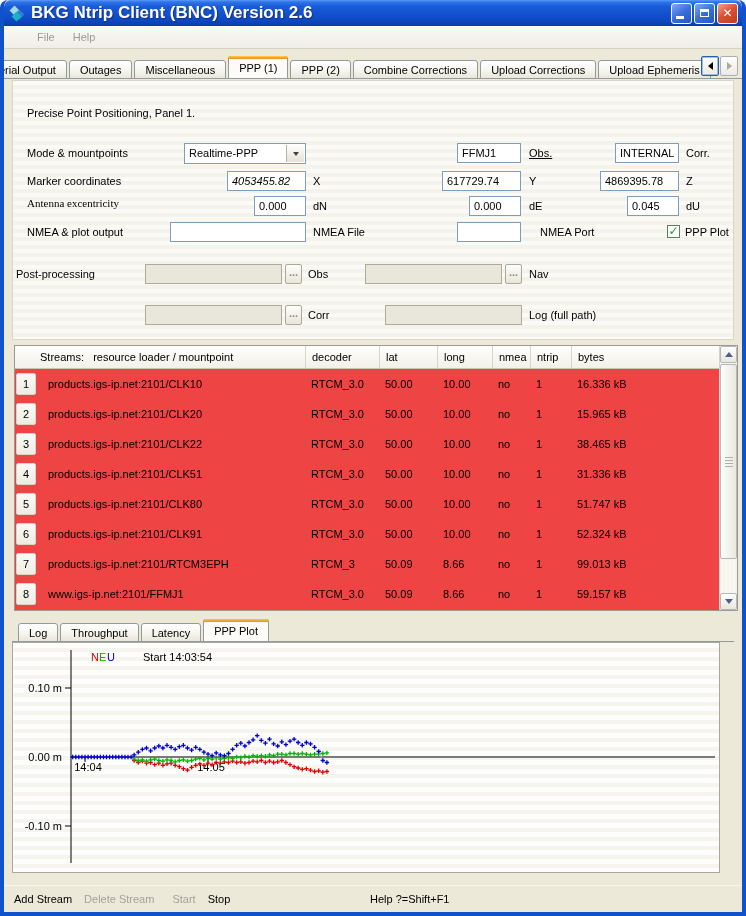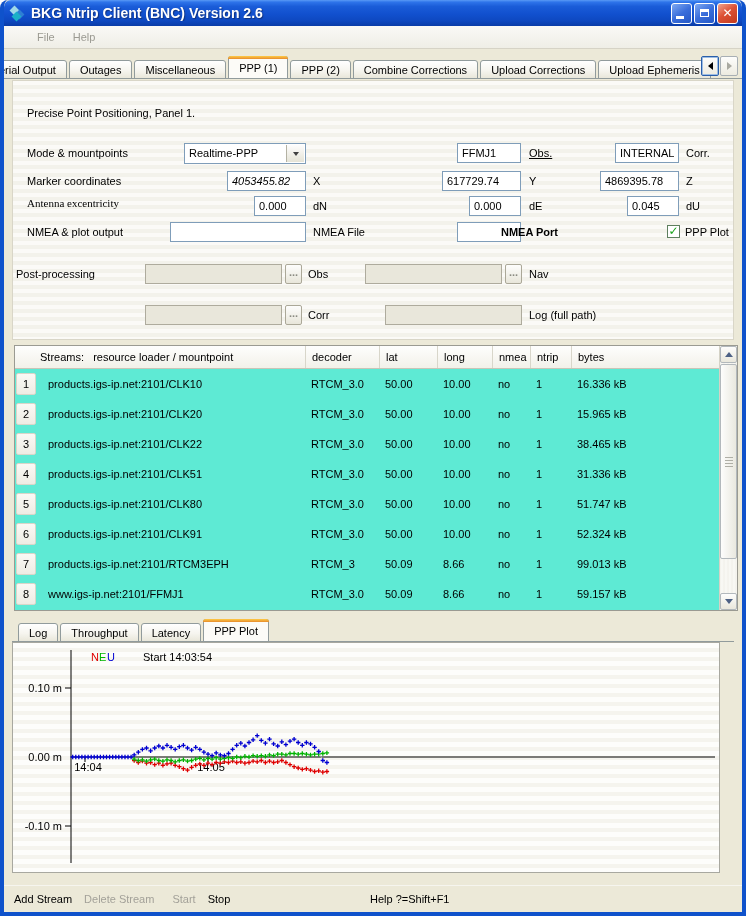--- a/index.html
+++ b/index.html
@@ -8,21 +8,21 @@
     border-left:4px solid #0F52CB;border-right:4px solid #0F52CB;border-bottom:4px solid #0F52CB;
     border-radius:8px 8px 0 0;}
   
   .titlebar{height:26px;display:flex;align-items:center;padding:0 4px 0 6px;border-radius:7px 7px 0 0;
     background:linear-gradient(180deg,#5A9AF5 0%,#2E74EA 8%,#1A5CD8 25%,#1150CE 55%,#0E48C0 80%,#0A3CA8 100%);}
   .app-icon{width:16px;height:16px;position:relative;margin-right:5px;flex:0 0 auto;}
   .app-icon .d1,.app-icon .d2,.app-icon .d3{position:absolute;width:7px;height:7px;transform:rotate(45deg);}
   .app-icon .d1{left:1px;top:2px;background:#9FD8E8;}
   .app-icon .d2{left:6px;top:6px;background:#2E7FD4;}
   .app-icon .d3{left:3px;top:8px;background:#1BB0C8;}
-  .title-text{color:#fff;font-weight:bold;font-size:14px;text-shadow:1px 1px 1px #12337E;flex:1 1 auto;white-space:nowrap;overflow:hidden;}
+  .title-text{color:#fff;font-weight:bold;font-size:17px;text-shadow:1px 1px 1px #12337E;flex:1 1 auto;white-space:nowrap;overflow:hidden;}
   .tbtn{width:21px;height:21px;margin-left:2px;border:1px solid #fff;border-radius:3px;box-sizing:border-box;
     display:flex;align-items:center;justify-content:center;position:relative;flex:0 0 auto;}
   .tbtn.minmax{background:linear-gradient(145deg,#7FA9F2 0%,#3A6EDB 50%,#2457C6 100%);}
   .tbtn.close{background:linear-gradient(145deg,#F0A48E 0%,#DD5236 45%,#C23A1E 100%);}
   .glyph-min{position:absolute;left:4px;bottom:4px;width:8px;height:3px;background:#fff;}
   .glyph-max{width:9px;height:8px;border:1px solid #fff;border-top:3px solid #fff;box-sizing:border-box;}
   .glyph-close{color:#fff;font-weight:bold;font-size:12px;line-height:1;}
   
   .menubar{height:22px;background:linear-gradient(180deg,#FAF9F6,#EFEEE6);border-bottom:1px solid #D6D3C6;
     display:flex;align-items:center;padding-left:24px;}
@@ -53,21 +53,21 @@
   .combo .drop{position:absolute;top:1px;right:1px;bottom:1px;width:17px;
     background:linear-gradient(180deg,#FDFDFD,#E5E3D6);border-left:1px solid #B4B2A4;display:flex;align-items:center;justify-content:center;}
   .combo .drop i{width:0;height:0;border-left:3.5px solid transparent;border-right:3.5px solid transparent;border-top:4px solid #404040;}
   .browse{position:absolute;box-sizing:border-box;width:17px;height:20px;border:1px solid #ABA898;border-radius:2px;
     background:linear-gradient(180deg,#FDFDFC,#E8E6DA);color:#8B8B82;text-align:center;line-height:14px;font-weight:bold;}
   .checkbox{position:absolute;width:13px;height:13px;box-sizing:border-box;border:1px solid #5E7F5E;background:#fff;
     display:flex;align-items:center;justify-content:center;}
   .checkbox .mark{color:#17A317;font-size:12px;font-weight:bold;line-height:1;margin-top:-2px;}
   
   .table{position:relative;margin:5px 8px 0 10px;width:724px;height:266px;box-sizing:border-box;
-    border:1px solid #9A9A92;background:#5eead4;overflow:hidden;}
+    border:1px solid #9A9A92;background:#ef4444;overflow:hidden;}
   .thead{display:flex;height:22px;background:linear-gradient(180deg,#FEFEFD,#F2F1E9);border-bottom:1px solid #C8C5B6;}
   .th{box-sizing:border-box;padding:5px 0 0 6px;white-space:pre;overflow:hidden;}
   .th+.th{border-left:1px solid #D8D6CA;}
   .h-name{width:290px;padding-left:25px;}
   .c-dec{width:74px;} .c-lat{width:58px;} .c-long{width:55px;} .c-nmea{width:38px;} .c-ntrip{width:41px;} .c-bytes{width:149px;}
   .trow{display:flex;height:30px;align-items:stretch;}
   .rownum{width:20px;margin:4px 1px;box-sizing:border-box;border:1px solid #D9D6C9;border-radius:2px;
     background:linear-gradient(180deg,#FAF9F5,#EDECE4);display:flex;align-items:center;justify-content:center;flex:0 0 auto;}
   .td{box-sizing:border-box;padding:9px 0 0 6px;white-space:nowrap;overflow:hidden;}
   .c-name{width:268px;padding-left:11px;}
@@ -170,21 +170,21 @@
     <div class="flabel" style="left:300px;top:119px;">dN</div>
     <div class="field" style="left:456px;top:115px;width:52px;">0.000</div>
     <div class="flabel" style="left:516px;top:119px;">dE</div>
     <div class="field" style="left:614px;top:115px;width:52px;">0.045</div>
     <div class="flabel" style="left:673px;top:119px;">dU</div>
 
     <div class="flabel" style="left:14px;top:145px;">NMEA &amp; plot output</div>
     <div class="field" style="left:157px;top:141px;width:136px;"></div>
     <div class="flabel" style="left:300px;top:145px;">NMEA File</div>
     <div class="field" style="left:444px;top:141px;width:64px;"></div>
-    <div class="flabel" style="left:488px;top:145px;font-weight:bold;">NMEA Port</div>
+    <div class="flabel" style="left:527px;top:145px;">NMEA Port</div>
     <div class="checkbox" style="left:654px;top:144px;">
         <span class="mark">✓</span>
       </div>
     <div class="flabel" style="left:672px;top:145px;">PPP Plot</div>
 
     <div class="flabel" style="left:3px;top:187px;">Post-processing</div>
     <div class="field disabled" style="left:132px;top:183px;width:137px;"></div>
     <div class="browse" style="left:272px;top:183px;">...</div>
     <div class="flabel" style="left:295px;top:187px;">Obs</div>
     <div class="field disabled" style="left:352px;top:183px;width:137px;"></div>

